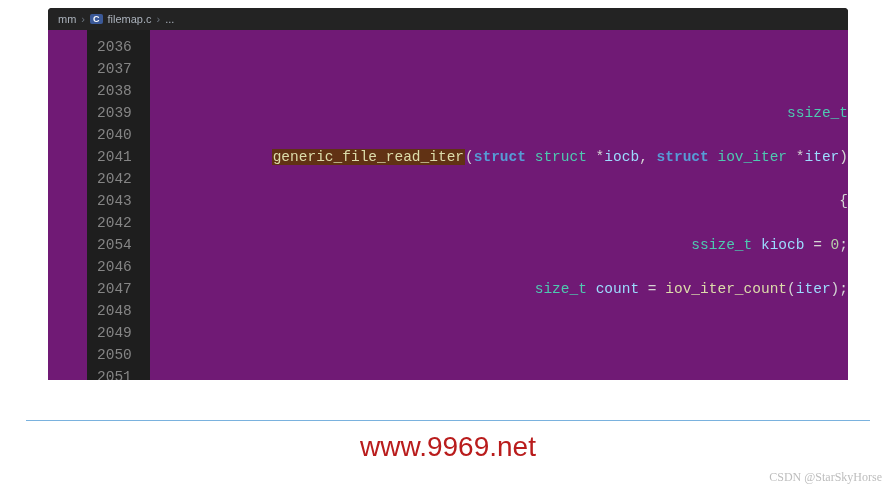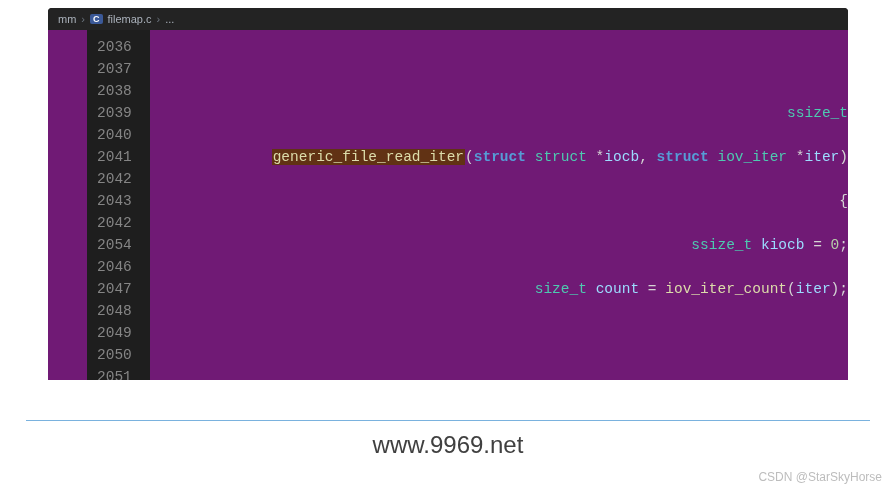--- a/index.html
+++ b/index.html
@@ -73,31 +73,32 @@
     .op  { color: #d4d4d4; }
     .hl-fn { background: #613214; color: #dcdcaa; padding: 0 1px; }
     .hr-divider {
       margin: 40px 26px 0 26px;
       height: 1px;
       background: #5aa0d6b0;
       border-bottom: 1px solid #5aa0d660;
     }
     .footer-url {
       text-align: center;
-      font-size: 24px;
-      color: #404040;
+      font-size: 28px;
+      color: #b91c1c;
       font-weight: normal;
       margin-top: 10px;
     }
     .watermark {
       position: absolute;
       right: 14px;
       top: 470px;
       color: #bdbdbd;
       font-size: 12px;
+      font-family: Liberation Serif, serif;
     }
   </style>
 </head>
 <body>
 
 <div class="outer">
   <div class="editor-frame">
     <div class="breadcrumb">
       <span>mm</span>
       <span class="sep">›</span>

